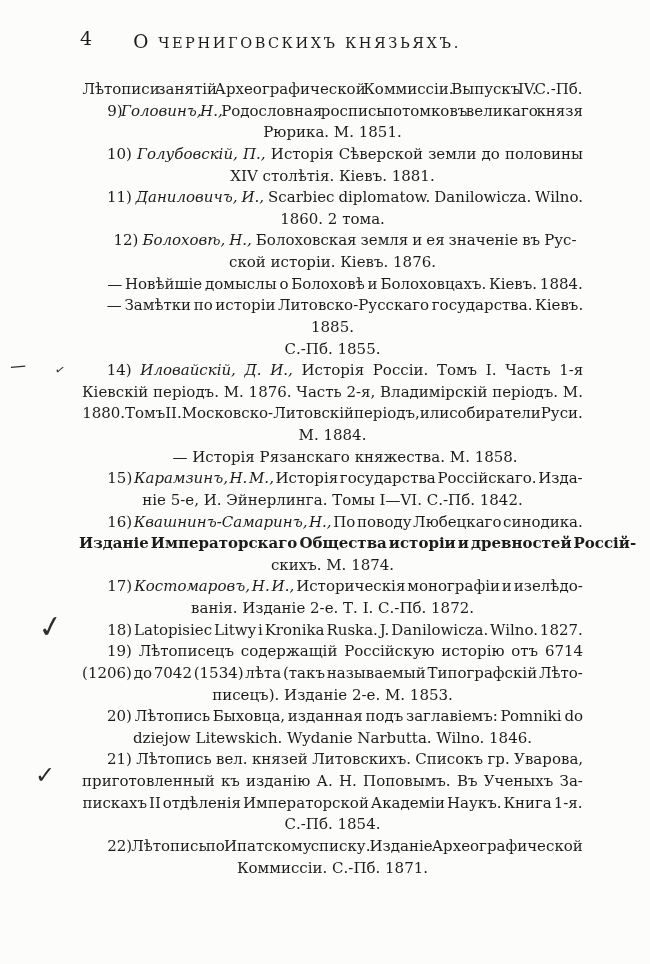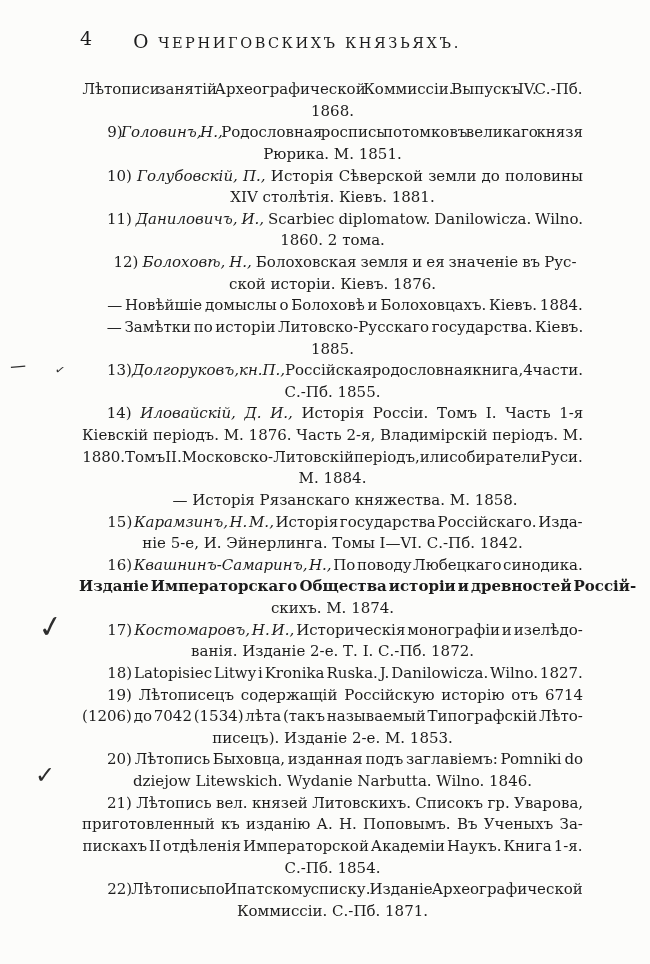--- a/index.html
+++ b/index.html
@@ -51,33 +51,31 @@
 
 <div id="page">
   <div class="hdr-num">4</div>
   <div class="hdr-title">
     <span class="initial">О</span>
     <span>ЧЕРНИГОВСКИХЪ КНЯЗЬЯХЪ.</span>
   </div>
 
   <div id="body-block">
       <div class="line"><span style="word-spacing: -7.16667px;"><span class="seg-r">Лѣтописи занятій Археографической Коммиссіи. Выпускъ IV. С.-Пб.</span></span></div>
-      <div class="line"><span><span class="seg-r">1868.</span></span></div>
       <div class="line ind"><span style="word-spacing: -6.28571px;"><span class="seg-r">9) </span><span class="seg-i">Головинъ, Н.,</span><span class="seg-r"> Родословная роспись потомковъ великаго князя</span></span></div>
       <div class="line"><span><span class="seg-r">Рюрика. М. 1851.</span></span></div>
       <div class="line ind"><span style="word-spacing: 0.428571px;"><span class="seg-r">10) </span><span class="seg-i">Голубовскій, П.,</span><span class="seg-r"> Исторія Сѣверской земли до половины</span></span></div>
       <div class="line"><span><span class="seg-r">XIV столѣтія. Кіевъ. 1881.</span></span></div>
       <div class="line ind"><span style="word-spacing: -0.833333px;"><span class="seg-r">11) </span><span class="seg-i">Даниловичъ, И.,</span><span class="seg-r"> Scarbiec diplomatow. Danilowicza. Wilno.</span></span></div>
       <div class="line"><span><span class="seg-r">1860. 2 тома.</span></span></div>
       <div class="line ind"><span style="word-spacing: -0.777778px;"><span class="seg-r">12) </span><span class="seg-i">Болоховѣ, Н.,</span><span class="seg-r"> Болоховская земля и ея значеніе въ Рус-</span></span></div>
       <div class="line"><span><span class="seg-r">ской исторіи. Кіевъ. 1876.</span></span></div>
       <div class="line ind"><span style="word-spacing: -2px;"><span class="seg-r">— Новѣйшіе домыслы о Болоховѣ и Болоховцахъ. Кіевъ. 1884.</span></span></div>
       <div class="line ind"><span style="word-spacing: -2.16667px;"><span class="seg-r">— Замѣтки по исторіи Литовско-Русскаго государства. Кіевъ.</span></span></div>
       <div class="line"><span><span class="seg-r">1885.</span></span></div>
-      <div class="line ind"><span style="word-spacing: -4.875px;"><span class="seg-r">13) </span><span class="seg-i">Долгоруковъ, кн. П.,</span><span class="seg-r"> Россійская родословная книга, 4 части.</span></span></div>
       <div class="line"><span><span class="seg-r">С.-Пб. 1855.</span></span></div>
       <div class="line ind"><span style="word-spacing: 3.88889px;"><span class="seg-r">14) </span><span class="seg-i">Иловайскій, Д. И.,</span><span class="seg-r"> Исторія Россіи. Томъ I. Часть 1-я</span></span></div>
       <div class="line"><span style="word-spacing: 0px;"><span class="seg-r">Кіевскій періодъ. М. 1876. Часть 2-я, Владимірскій періодъ. М.</span></span></div>
       <div class="line"><span style="word-spacing: -4.85714px;"><span class="seg-r">1880. Томъ II. Московско-Литовскій періодъ, или собиратели Руси.</span></span></div>
       <div class="line"><span><span class="seg-r">М. 1884.</span></span></div>
       <div class="line ind"><span><span class="seg-r">— Исторія Рязанскаго княжества. М. 1858.</span></span></div>
       <div class="line ind"><span style="word-spacing: -3.14286px;"><span class="seg-r">15) </span><span class="seg-i">Карамзинъ, Н. М.,</span><span class="seg-r"> Исторія государства Россійскаго. Изда-</span></span></div>
       <div class="line"><span><span class="seg-r">ніе 5-е, И. Эйнерлинга. Томы I—VI. С.-Пб. 1842.</span></span></div>
       <div class="line ind"><span style="word-spacing: -3.16667px;"><span class="seg-r">16) </span><span class="seg-i">Квашнинъ-Самаринъ, Н.,</span><span class="seg-r"> По поводу Любецкаго синодика.</span></span></div>
       <div class="line"><span style="word-spacing: -3.16667px; font-weight: bold;"><span class="seg-r">Изданіе Императорскаго Общества исторіи и древностей Россій-</span></span></div>

